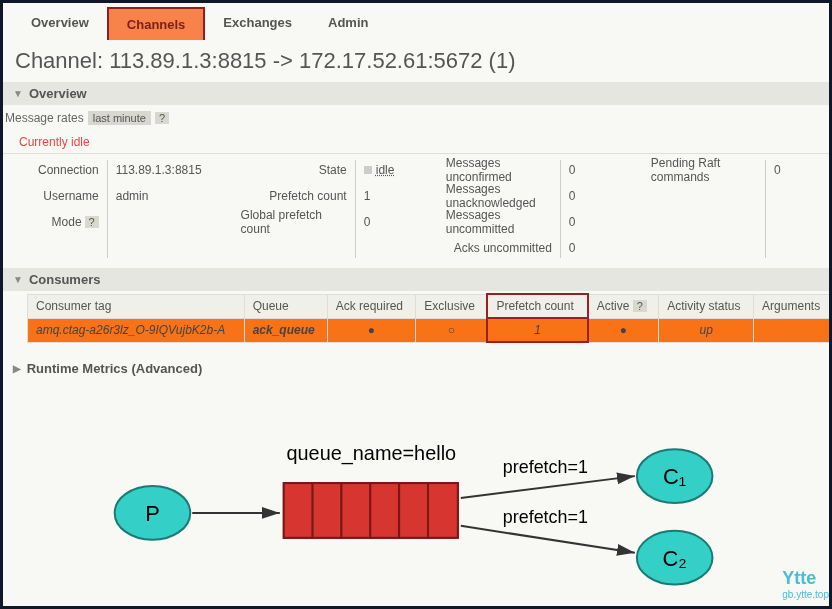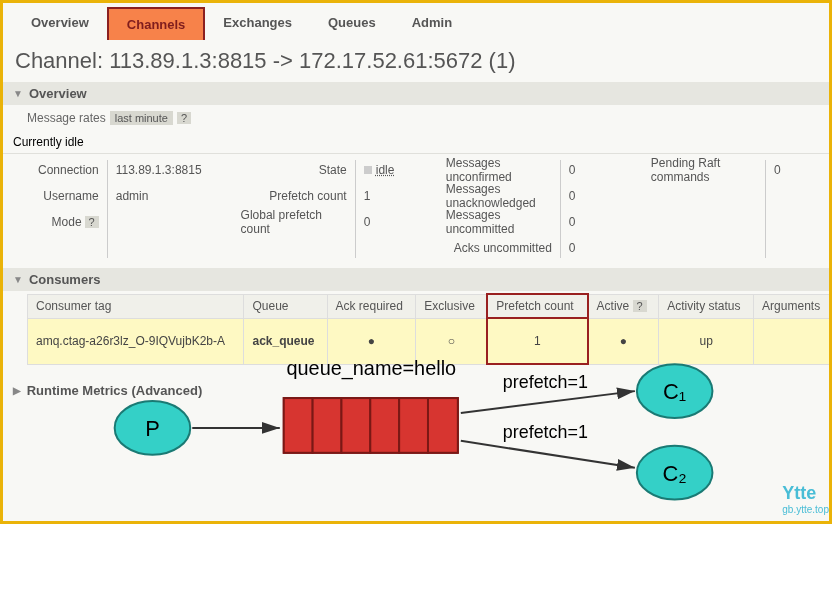--- a/index.html
+++ b/index.html
@@ -1,54 +1,53 @@
 <!DOCTYPE html>
 <html><head>
 <meta charset="utf-8">
 <style>
 * { box-sizing: border-box; margin: 0; padding: 0; }
 body { font-family: Arial, Helvetica, sans-serif; font-size: 13px; background: #fff; color: #444; }
-.outer-frame { border: 3px solid #eab308; width: 832px; height: 524px; position: relative; overflow: hidden; background: #f8f8f5; }
+.outer-frame { border: 3px solid #0f172a; width: 832px; height: 609px; position: relative; overflow: hidden; background: #f8f8f5; }
 .nav { display: flex; background: #f8f8f5; padding: 4px 10px 0 10px; }
 .nav-item { padding: 8px 18px; color: #555; cursor: pointer; font-weight: bold; font-size: 13px; }
 .nav-item.active { background: #f7824a; color: #7f1d1d; border: 2px solid #8b2020; border-bottom: none; }
 .heading { padding: 8px 12px; font-size: 22px; color: #555; }
 .section-head { background: #e6e6e0; padding: 4px 10px; color: #555; font-weight: bold; font-size: 13px; display: flex; align-items: center; }
 .triangle { display: inline-block; margin-right: 6px; font-size: 10px; color: #888; }
-.msg-rates { padding: 6px 24px; color: #666; font-size: 12px; display: flex; align-items: center; gap: 4px; }
+.msg-rates { padding: 6px 2px; color: #666; font-size: 12px; display: flex; align-items: center; gap: 4px; }
 .badge { background: #d8d8d0; padding: 1px 5px; font-size: 11px; color: #555; }
 .help-icon { background: #d8d8d0; padding: 0 4px; font-size: 11px; color: #555; cursor: pointer; }
-.plain-row { padding: 4px 10px; color: #000000; font-size: 12px; border-bottom: 1px solid #e0e0db; }
+.plain-row { padding: 4px 16px; color: #ef4444; font-size: 12px; border-bottom: 1px solid #e0e0db; }
 .details-grid { display: flex; padding: 6px 4px 10px 4px; font-size: 12px; color: #555; }
 .col { display: flex; flex-direction: column; gap: 6px; }
 .col.labels { align-items: flex-end; padding: 0 8px; }
 .col.vals { align-items: flex-start; padding: 0 8px; border-left: 1px solid #ccc; min-width: 60px; }
 .label-cell { height: 20px; display: flex; align-items: center; gap: 3px; margin-left: 23px; }
 .val-cell { height: 20px; display: flex; align-items: center; gap: 4px; }
 .state-dot { width: 8px; height: 8px; background: #ccc; display: inline-block; }
 .link { text-decoration: underline dotted; color: #555; }
 .consumers-table { width: 100%; border-collapse: collapse; font-size: 12px; margin: 2px 24px; width: calc(100% - 20px); }
 .consumers-table th { text-align: left; background: #f0f0ea; padding: 4px 8px; color: #555; font-weight: normal; border: 1px solid #ddd; }
-.consumers-table td { padding: 15px 8px; background: #fef9c3; border: 1px solid #ddd; text-align: center; }
+.consumers-table td { padding: 4px 8px; background: #f97316; border: 1px solid #ddd; text-align: center; font-style: italic; }
 .consumers-table td.left { text-align: left; }
 .hl-red { border: 2px solid #992020 !important; }
 .diagram-area { position: absolute; bottom: 8px; left: 50px; right: 30px; height: 200px; }
 .diagram { width: 100%; height: 100%; }
 .watermark { position: absolute; bottom: 6px; right: 0; font-size: 18px; font-weight: bold; color: #49bdd6; }
 .watermark small { display: block; font-size: 10px; color: #49bdd6; font-weight: normal; text-align: right; }
 </style>
 </head>
 <body>
 
 <div class="outer-frame">
   <div class="nav">
     <div class="nav-item">Overview</div>
     <div class="nav-item active">Channels</div>
     <div class="nav-item">Exchanges</div>
-    <div class="nav-item">Queues</div>
     <div class="nav-item">Admin</div>
   </div>
 
   <div class="heading">
     <span>Channel: </span><span>113.89.1.3:8815 -&gt; 172.17.52.61:5672 (1)</span>
   </div>
 
   <div class="section-head">
     <span class="triangle">▼</span>
     <span>Overview</span>

